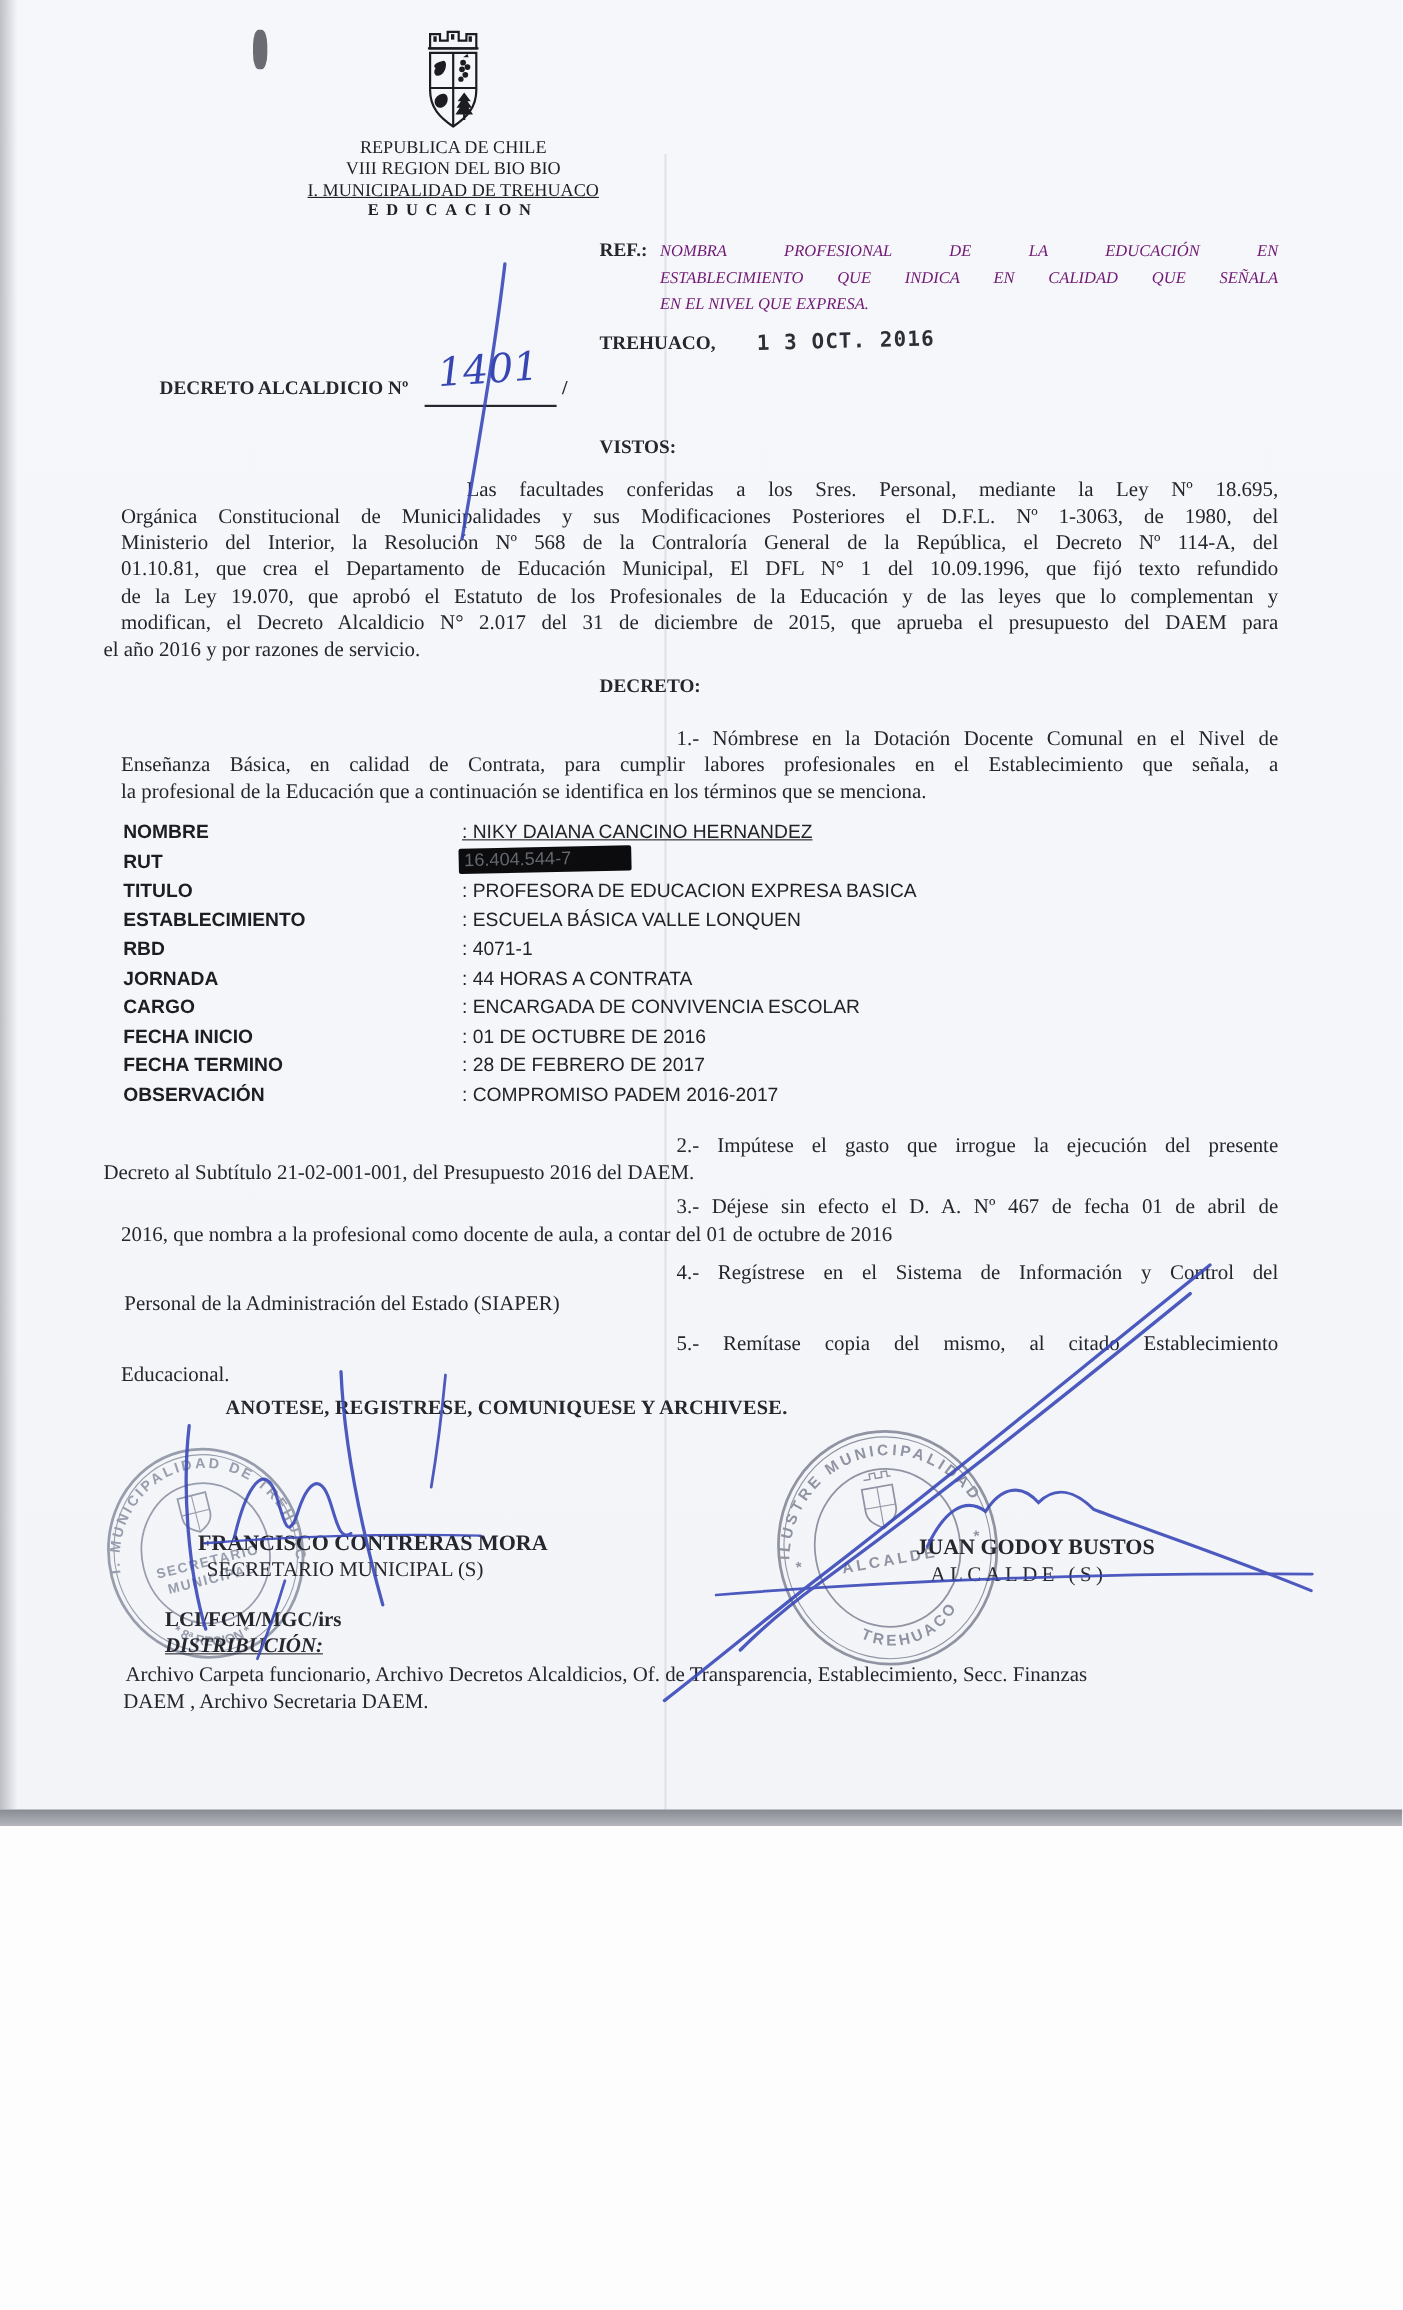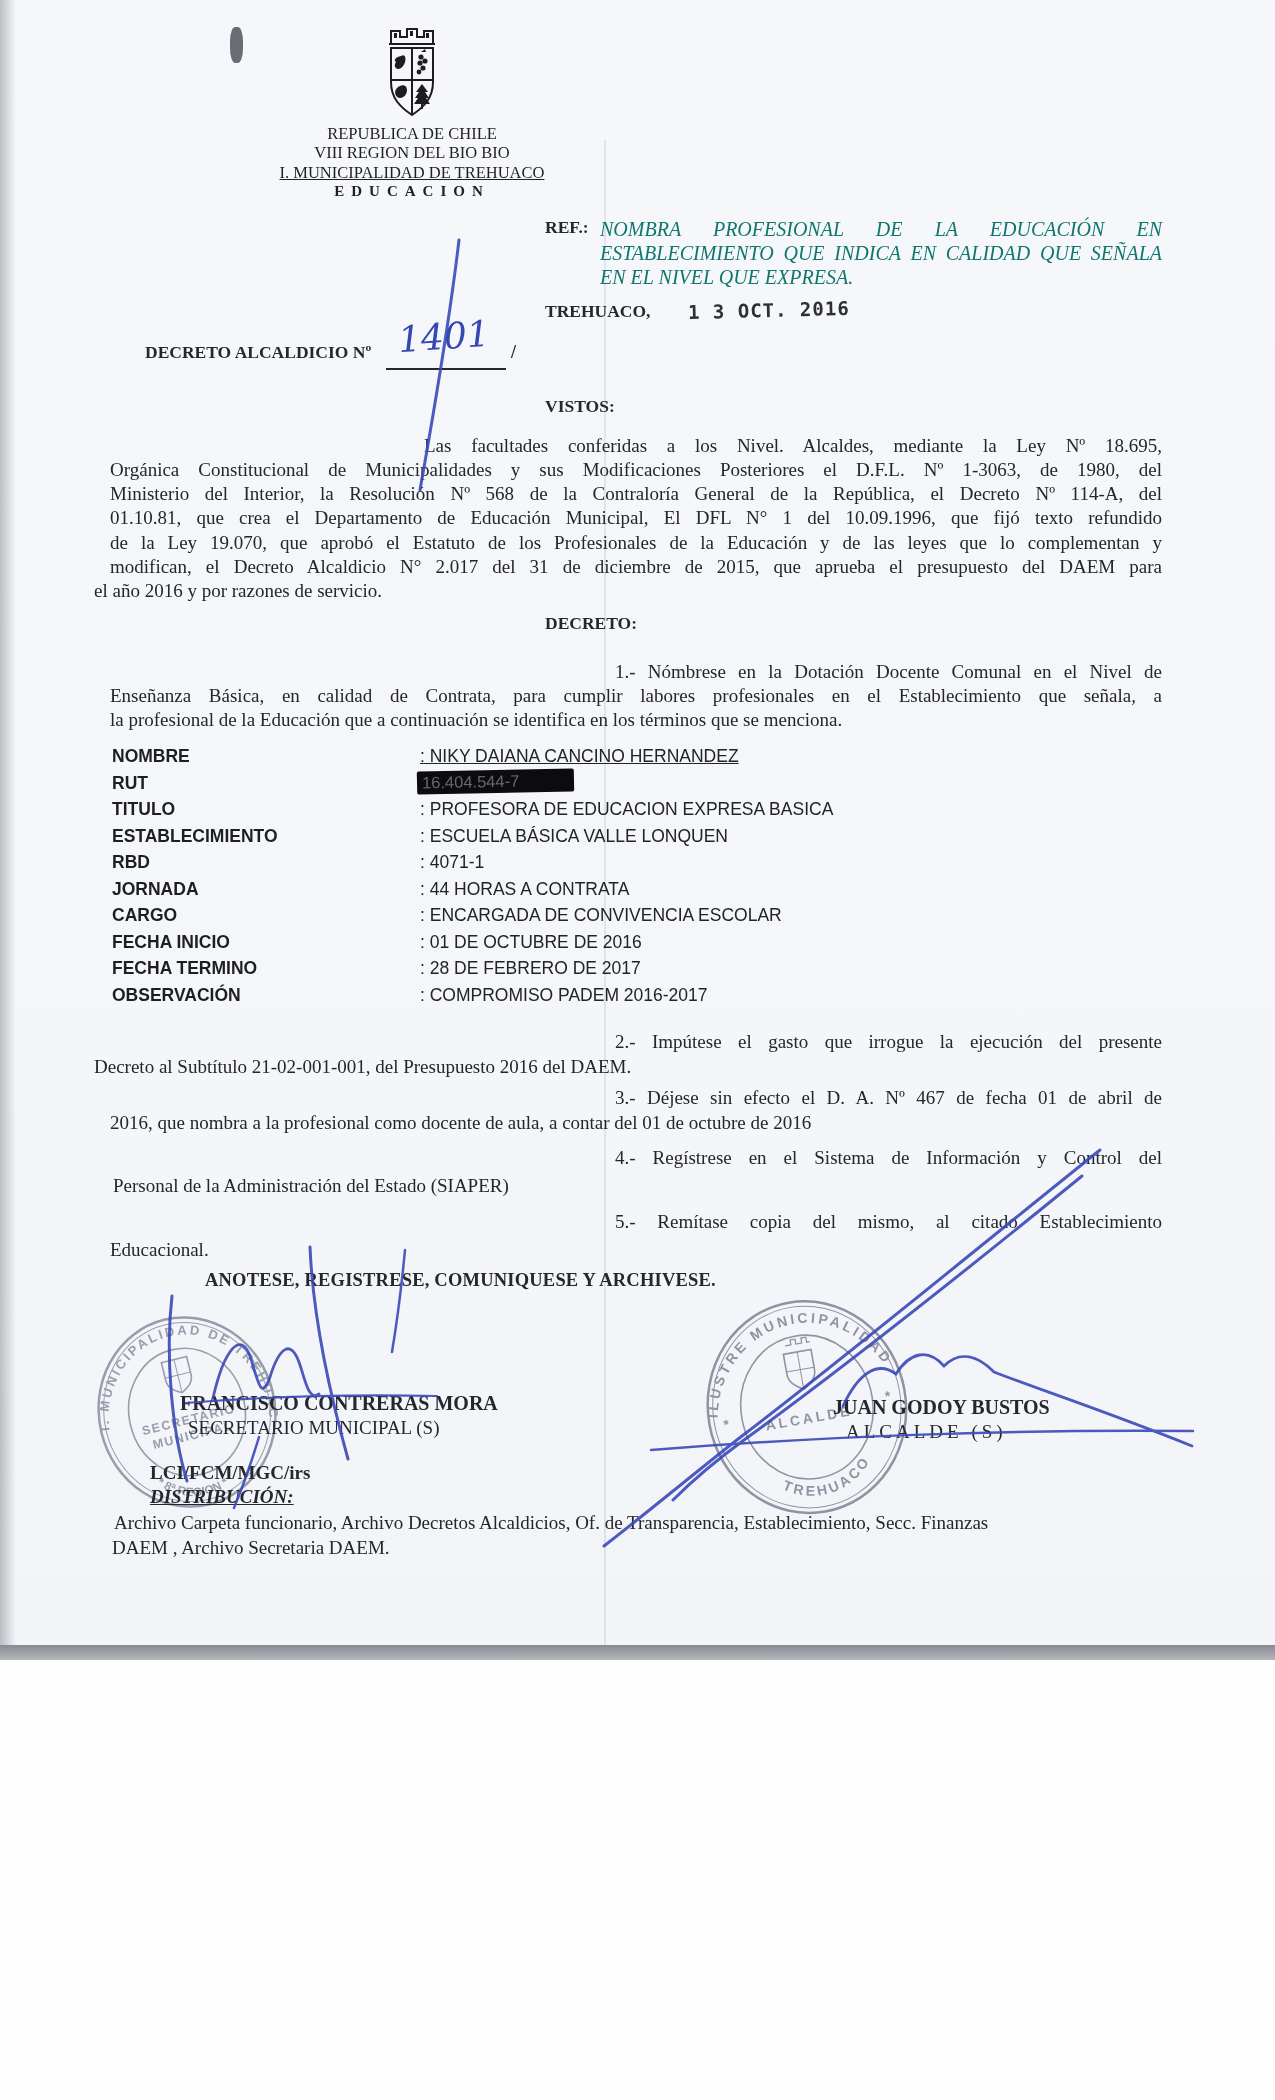--- a/index.html
+++ b/index.html
@@ -15,21 +15,21 @@
         background:rgba(120,128,150,.16);}
   #smudge{position:absolute;left:230px;top:27px;width:13px;height:36px;border-radius:40%;
         background:#3c3c46;opacity:.75;}
   .abs{position:absolute;white-space:nowrap;}
   .b{font-weight:bold;}
   .i{font-style:italic;}
   .u{text-decoration:underline;}
   .jline{white-space:normal;text-align:justify;text-align-last:justify;}
   .body-line{font-size:19px;line-height:24px;color:#25252d;}
   .hdr{left:252px;width:320px;text-align:center;font-size:16.5px;color:#1f1f26;}
-  .ref-line{width:562px;font-size:20px;font-style:italic;line-height:24px;color:#0f766e;}
+  .ref-line{width:562px;font-size:15px;font-style:italic;line-height:24px;color:#701a75;}
   .tbl-label{left:112px;width:300px;font-family:"Liberation Sans",sans-serif;
         font-size:17.5px;font-weight:bold;color:#1d1d24;}
   .tbl-value{left:420px;font-family:"Liberation Sans",sans-serif;font-size:17.5px;color:#222229;}
   #redaction{position:absolute;left:417px;top:770px;width:152px;height:23px;background:#0c0c0e;
         border-radius:2px;transform:rotate(-1.2deg);line-height:23px;padding-left:5px;
         font-family:"Liberation Sans",sans-serif;font-size:16.5px;color:rgba(172,178,192,.55);}
   .stamp{position:absolute;opacity:.92;}
   .ink{position:absolute;left:0;top:0;pointer-events:none;}
   #date-stamp{font-family:"DejaVu Sans Mono",monospace;font-weight:bold;font-size:19px;
         letter-spacing:1px;color:#2e2e36;transform:rotate(-1.5deg);}
@@ -82,21 +82,21 @@
 
   <div class="abs b" style="left:545px;top:301px;font-size:17.5px;">TREHUACO,</div>
   <div class="abs" id="date-stamp" style="left:688px;top:299px;">1 3 OCT. 2016</div>
 
   <div class="abs b" style="left:145px;top:342px;font-size:17.5px;">DECRETO ALCALDICIO Nº</div>
   <div class="abs" id="decree-underline" style="left:386px;top:344px;width:120px;height:24px;"></div>
   <div class="abs" id="decree-handwritten" style="left:398px;top:316px;">1401</div>
   <div class="abs b" style="left:511px;top:342px;font-size:18px;">/</div>
 
   <div class="abs b" style="left:545px;top:396px;font-size:17.5px;">VISTOS:</div>
-  <div class="abs body-line jline" style="left:424px;top:434px;width:738px;">Las facultades conferidas a los Nivel. Alcaldes, mediante la Ley Nº 18.695,</div>
+  <div class="abs body-line jline" style="left:424px;top:434px;width:738px;">Las facultades conferidas a los Sres. Personal, mediante la Ley Nº 18.695,</div>
   <div class="abs body-line jline" style="left:110px;top:458px;width:1052px;">Orgánica Constitucional de Municipalidades y sus Modificaciones Posteriores el D.F.L. Nº 1-3063, de 1980, del</div>
   <div class="abs body-line jline" style="left:110px;top:482px;width:1052px;">Ministerio del Interior, la Resolución Nº 568 de la Contraloría General de la República, el Decreto Nº 114-A, del</div>
   <div class="abs body-line jline" style="left:110px;top:506px;width:1052px;">01.10.81, que crea el Departamento de Educación Municipal, El DFL N° 1 del 10.09.1996, que fijó texto refundido</div>
   <div class="abs body-line jline" style="left:110px;top:531px;width:1052px;">de la Ley 19.070, que aprobó el Estatuto de los Profesionales de la Educación y de las leyes que lo complementan y</div>
   <div class="abs body-line jline" style="left:110px;top:555px;width:1052px;">modifican, el Decreto Alcaldicio N° 2.017 del 31 de diciembre de 2015, que aprueba el presupuesto del DAEM para</div>
   <div class="abs body-line" style="left:94px;top:579px;">el año 2016 y por razones de servicio.</div>
 
   <div class="abs b" style="left:545px;top:613px;font-size:17.5px;">DECRETO:</div>
   <div class="abs body-line jline b" style="left:615px;top:660px;width:547px;font-weight:normal;">1.- Nómbrese en la Dotación Docente Comunal en el Nivel de</div>
   <div class="abs body-line jline" style="left:110px;top:684px;width:1052px;">Enseñanza Básica, en calidad de Contrata, para cumplir labores profesionales en el Establecimiento que señala, a</div>

